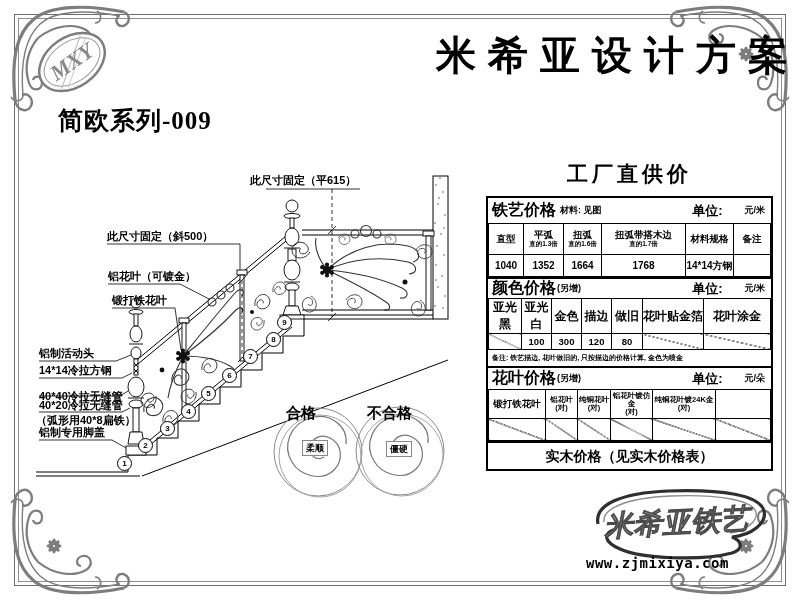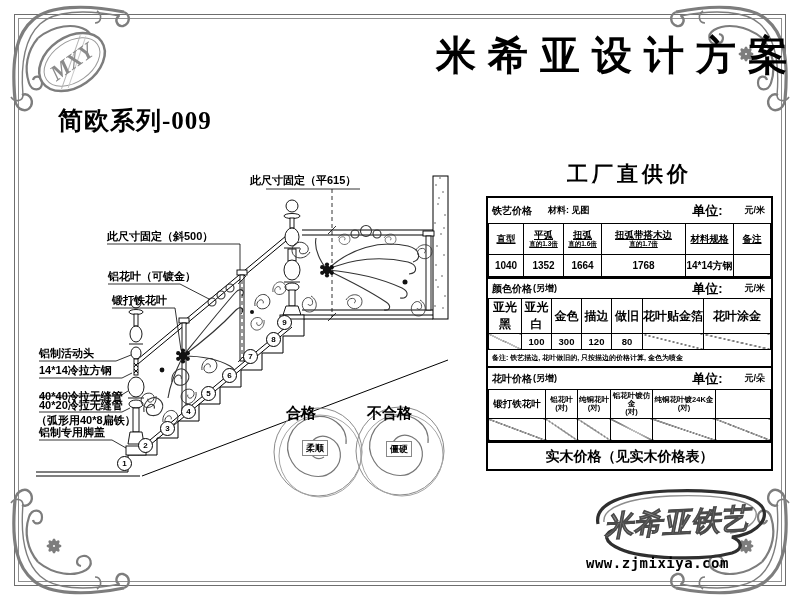--- a/index.html
+++ b/index.html
@@ -22,33 +22,33 @@
   .qlabel{position:absolute;font:bold 15px/1 "Liberation Sans",sans-serif;white-space:nowrap;}
   .qtag{position:absolute;border:1px solid #888;background:#fff;padding:0 3px;
       font:bold 9px/14px "Liberation Sans",sans-serif;white-space:nowrap;}
   
   .factory-head{position:absolute;left:486px;top:160px;width:287px;text-align:center;
       font-family:"Liberation Serif","DejaVu Serif",serif;
       font-size:21px;font-weight:900;letter-spacing:4px;}
   .pricing{position:absolute;left:486px;top:196px;width:287px;border:2px solid #000;
       box-sizing:border-box;background:#fff;}
   .sec{display:flex;align-items:center;padding:0 4px;box-sizing:border-box;}
-  .sec .t{font-size:10px;font-weight:900;text-align:right;}
+  .sec .t{font-size:16px;font-weight:900;text-align:right;}
   .sec .suffix{font-size:9px;font-weight:700;margin-left:1px;}
-  .sec .mat{font-size:9px;font-weight:700;margin-left:16px;}
+  .sec .mat{font-size:9px;font-weight:700;margin-left:4px;}
   .sec .sp{flex:1;}
   .sec .u{font-size:13px;font-weight:700;margin-right:22px;}
   .sec .uv{font-size:9px;font-weight:700;margin-right:2px;}
   .sec1{height:25px;}
   .sec2{height:21px;border-top:2px solid #000;}
   .sec3{height:23px;border-top:2px solid #000;}
   table.pt{width:100%;border-collapse:collapse;table-layout:fixed;}
   table.pt td{border:1px solid #000;text-align:center;vertical-align:middle;padding:0;
       overflow:hidden;}
-  .h1r td{height:30px;text-decoration:underline;}
+  .h1r td{height:30px;}
   .v1r td{height:21px;font-size:10px;font-weight:700;}
   .h2r td{height:17px;font-size:12px;font-weight:700;}
   .v2r td{height:15px;font-size:9.5px;font-weight:700;}
   .h3r td{height:28px;}
   .v3r td{height:21px;}
   .cname{font-size:9.5px;font-weight:700;line-height:1.05;}
   .cname.small{font-size:7.5px;}
   .csub{font-size:6.5px;font-weight:700;line-height:1.1;}
   .note-row{height:16px;font:bold 7px/16px "Liberation Sans",sans-serif;
       padding-left:4px;text-align:left;}

